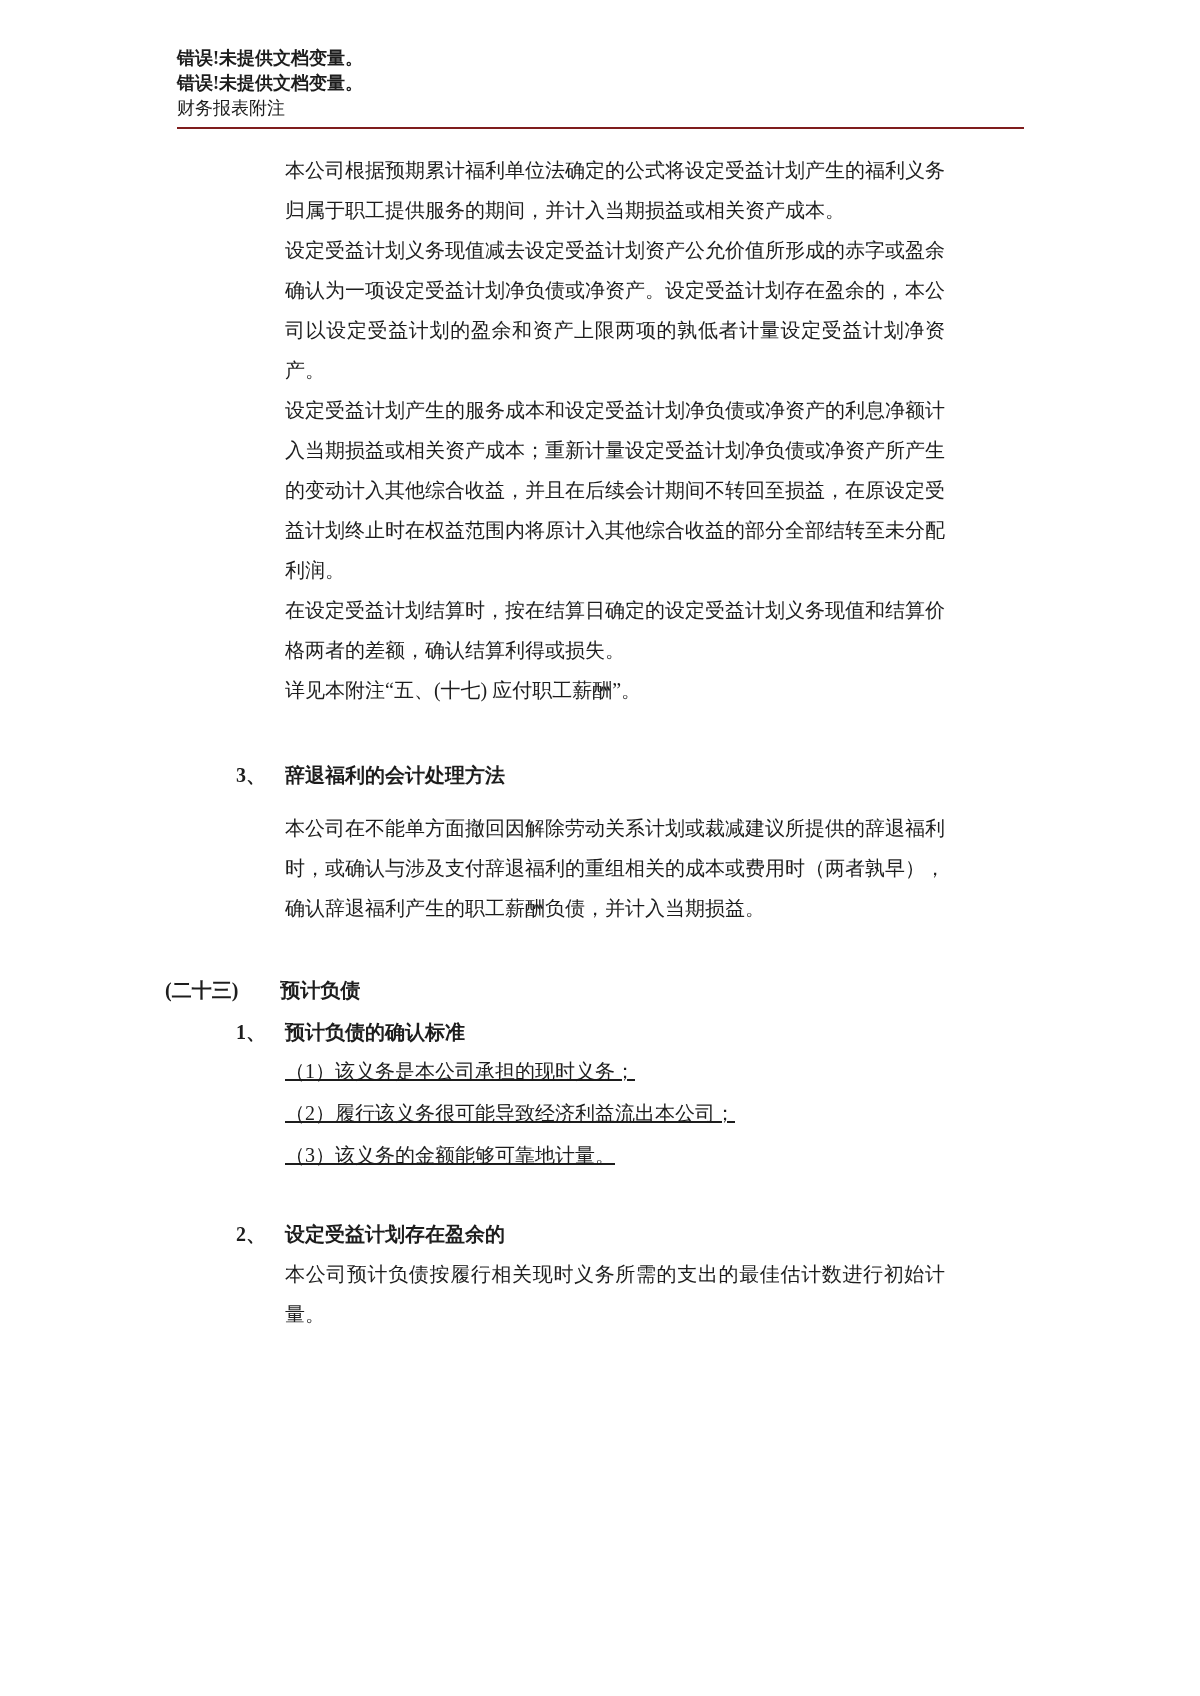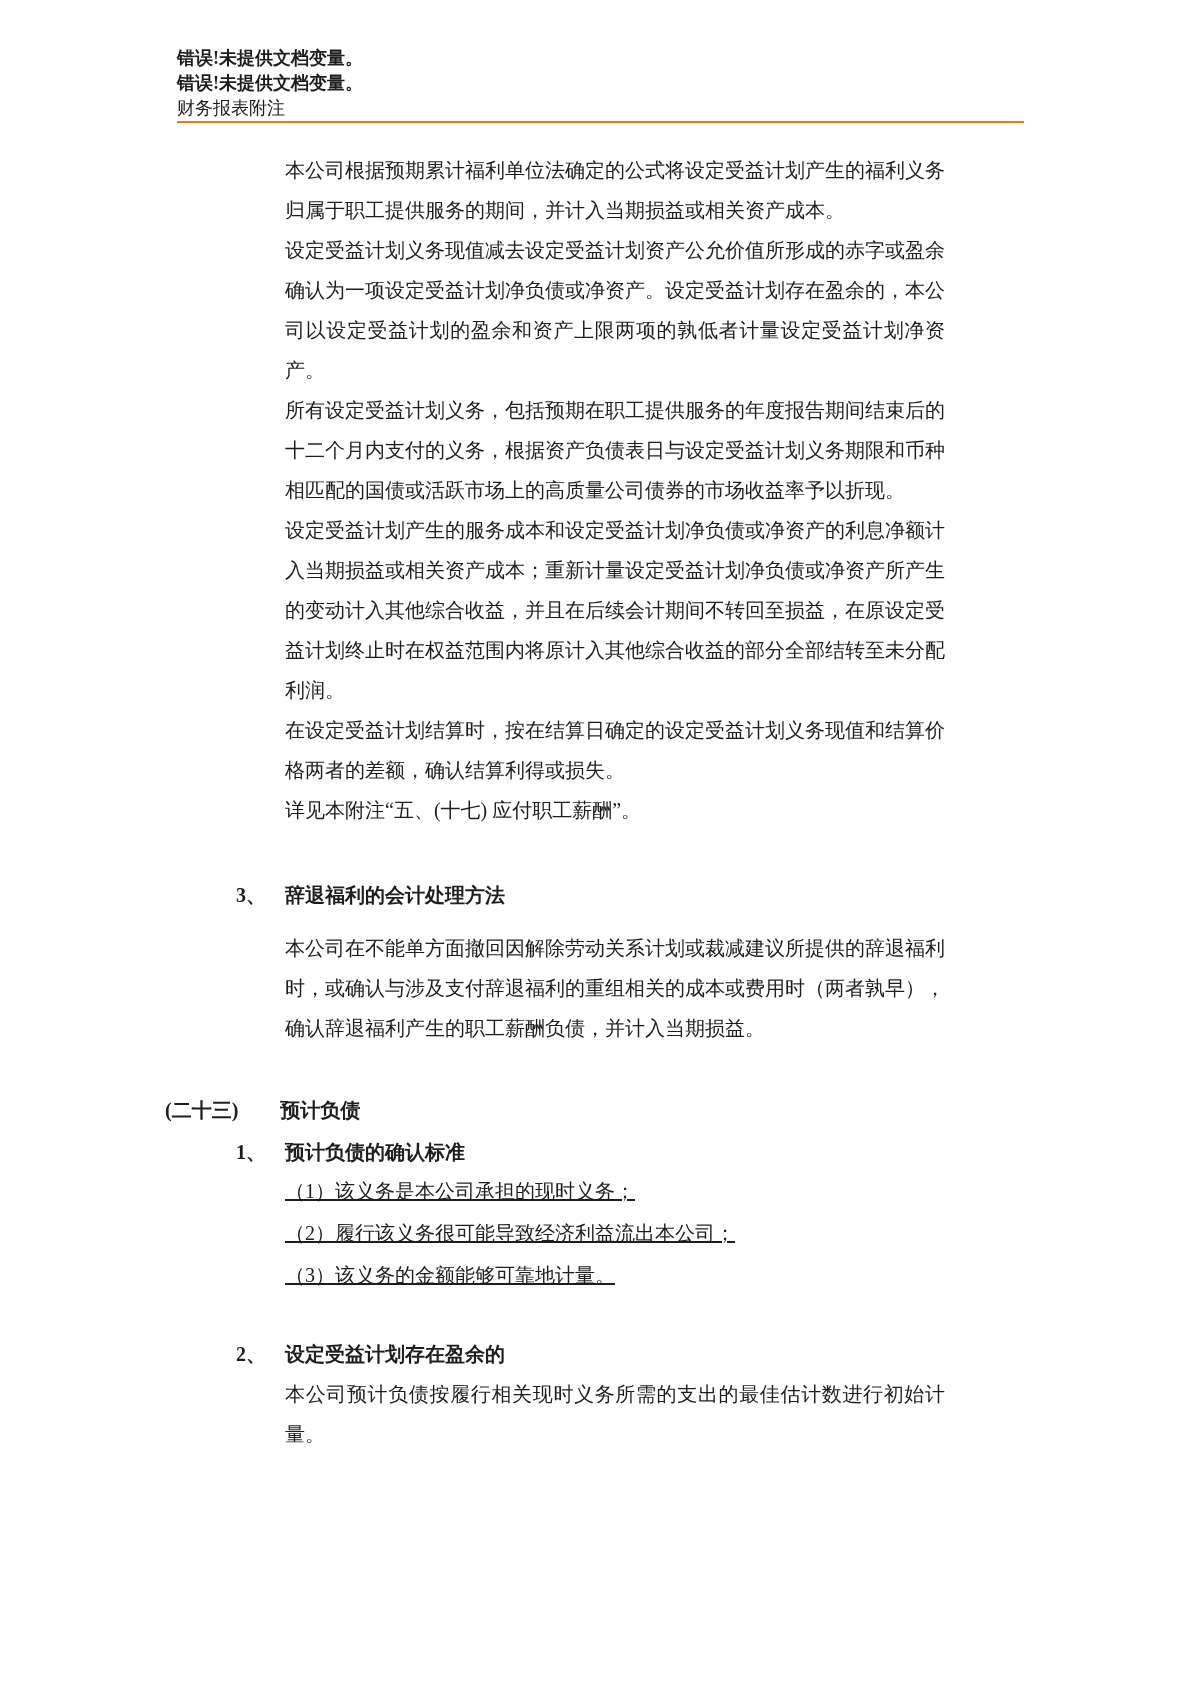--- a/index.html
+++ b/index.html
@@ -13,21 +13,22 @@
     font-family: "Liberation Serif", "DejaVu Serif", serif;
     color: #1d1d1d;
     overflow: hidden;
   }
   
   .page-header {
     position: absolute;
     left: 177px;
     top: 46px;
     width: 847px;
-    border-bottom: 2px solid #f97316;
+    border-bottom: 2px solid #7f1d1d;
+    padding-bottom: 6px;
   }
   .hdr-line { font-size: 18px; line-height: 25px; }
   .hdr-bold { font-weight: bold; }
   
   .doc-body {
     position: absolute;
     left: 0;
     top: 150px;
     width: 1060px;
   }
@@ -80,21 +81,20 @@
   <div class="page-header">
     <div class="hdr-line hdr-bold">错误!未提供文档变量。</div>
     <div class="hdr-line hdr-bold">错误!未提供文档变量。</div>
     <div class="hdr-line">财务报表附注</div>
   </div>
 
   <div class="doc-body">
 
     <p class="body-p">本公司根据预期累计福利单位法确定的公式将设定受益计划产生的福利义务归属于职工提供服务的期间，并计入当期损益或相关资产成本。</p>
     <p class="body-p">设定受益计划义务现值减去设定受益计划资产公允价值所形成的赤字或盈余确认为一项设定受益计划净负债或净资产。设定受益计划存在盈余的，本公司以设定受益计划的盈余和资产上限两项的孰低者计量设定受益计划净资产。</p>
-    <p class="body-p">所有设定受益计划义务，包括预期在职工提供服务的年度报告期间结束后的十二个月内支付的义务，根据资产负债表日与设定受益计划义务期限和币种相匹配的国债或活跃市场上的高质量公司债券的市场收益率予以折现。</p>
     <p class="body-p">设定受益计划产生的服务成本和设定受益计划净负债或净资产的利息净额计入当期损益或相关资产成本；重新计量设定受益计划净负债或净资产所产生的变动计入其他综合收益，并且在后续会计期间不转回至损益，在原设定受益计划终止时在权益范围内将原计入其他综合收益的部分全部结转至未分配利润。</p>
     <p class="body-p">在设定受益计划结算时，按在结算日确定的设定受益计划义务现值和结算价格两者的差额，确认结算利得或损失。</p>
     <p class="body-p">详见本附注“五、(十七) 应付职工薪酬”。</p>
 
     <div class="sub-heading mt-sec3">
       <span class="num">3、</span>
       <span class="title">辞退福利的会计处理方法</span>
     </div>
     <p class="body-p mt-sec3p">本公司在不能单方面撤回因解除劳动关系计划或裁减建议所提供的辞退福利时，或确认与涉及支付辞退福利的重组相关的成本或费用时（两者孰早），确认辞退福利产生的职工薪酬负债，并计入当期损益。</p>
 

